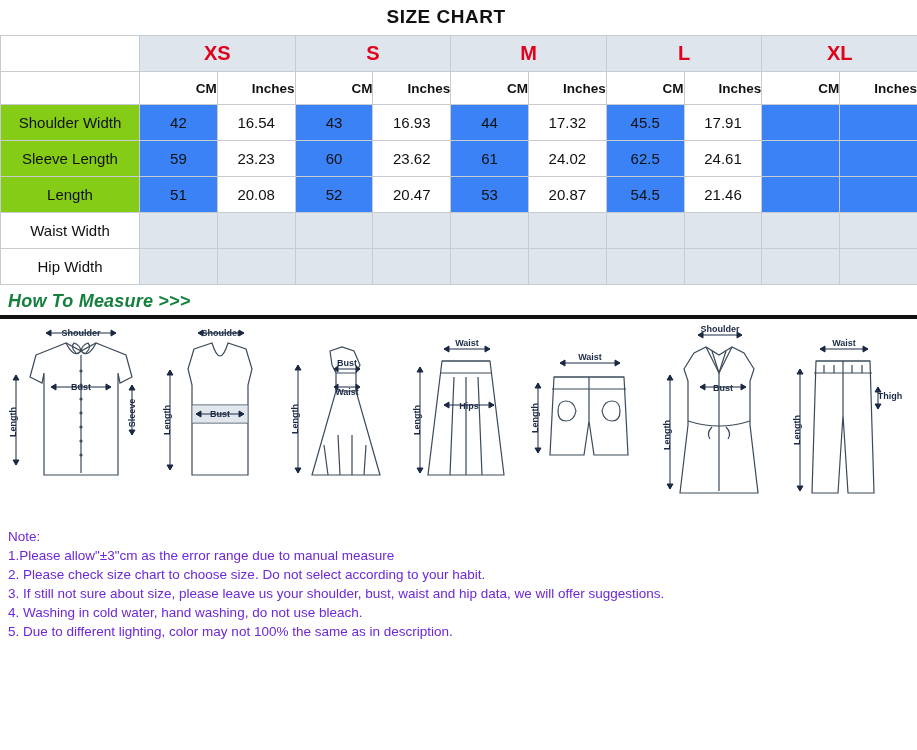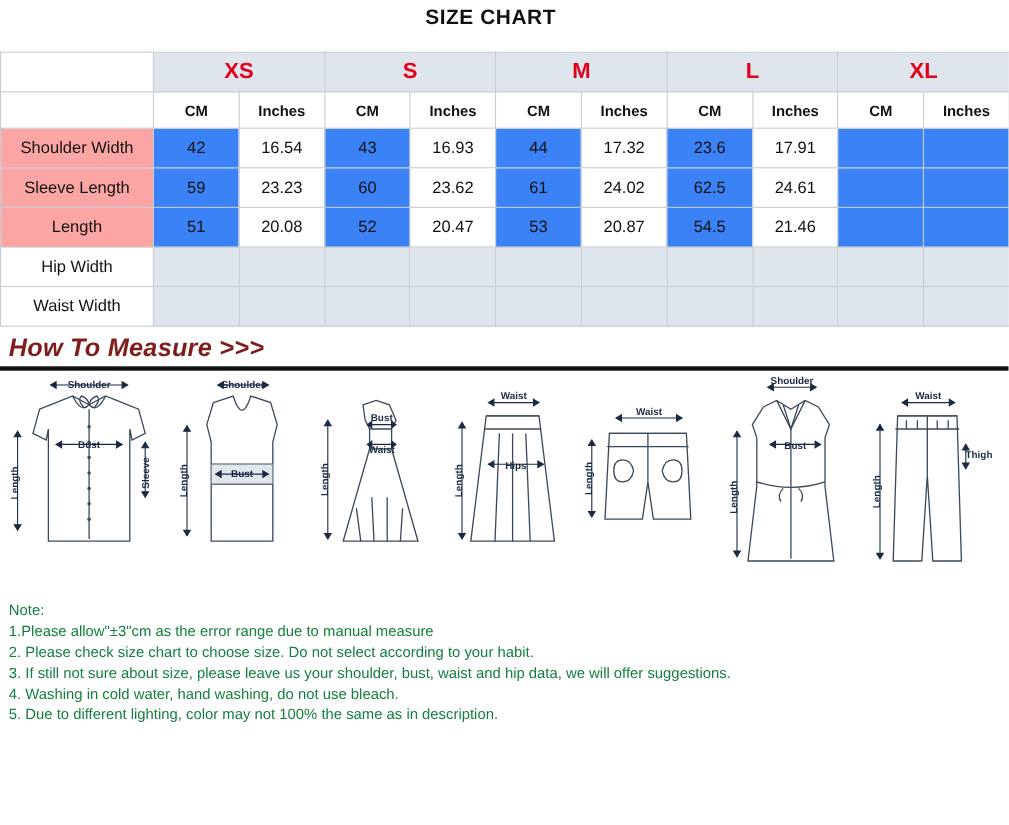--- a/index.html
+++ b/index.html
@@ -21,71 +21,71 @@
     letter-spacing: 0.5px;
     padding: 6px 0 7px 0;
     color: #111;
   }
 
   
   table.size-chart {
     border-collapse: collapse;
     width: 917px;
     table-layout: fixed;
-    margin-top: 12px;
   }
   table.size-chart td, table.size-chart th {
     border: 1px solid #c7ccd1;
     padding: 0;
     text-align: center;
     vertical-align: middle;
     font-size: 14px;
     font-weight: normal;
   }
   .col-label { width: 139px; }
   .col-val { width: 77.8px; }
 
   td.rowlabel {
     text-align: left;
     padding-left: 12px;
-    background: #fca5a5;
+    background: #84cc16;
     font-size: 14px;
     height: 36px;
   }
   tr.size-head td {
     height: 36px;
     background: #dfe5ec;
     color: #e2001a;
     font-size: 20px;
     font-weight: bold;
   }
   tr.size-head td.blank { background: #ffffff; }
   tr.unit-head td {
     height: 33px;
     font-size: 13.5px;
     font-weight: bold;
     color: #111;
     background: #ffffff;
+    text-align: right;
   }
   tr.unit-head td.blank { background: #ffffff; }
   td.cm { background: #3b82f6; }
   td.inch { background: #ffffff; }
   tr.data td { height: 36px; font-size: 15px; }
   tr.empty td.cm, tr.empty td.inch { }
   tr.empty td.cm { background: #dfe5ec; }
   tr.empty td.inch { background: #dfe5ec; }
   tr.empty td.rowlabel { background: #ffffff; }
 
   
   .howto-wrap { position: relative; margin-top: 6px; }
   .howto-title {
-    font-size: 23px;
+    font-size: 18px;
     font-weight: bold;
     font-style: italic;
-    color: #7f1d1d;
+    color: #15803d;
     padding-left: 8px;
     letter-spacing: 0.2px;
   }
   .howto-rule {
     height: 4px;
     background: #111;
     margin-top: 3px;
     width: 917px;
   }
   .figures {
@@ -95,21 +95,21 @@
     height: 200px;
     padding: 20px 6px 0 6px;
   }
   .fig { position: relative; }
 
   
   .notes {
     padding: 8px 0 0 8px;
     font-size: 13.5px;
     line-height: 19px;
-    color: #15803d;
+    color: #6d28d9;
   }
   .notes .line { white-space: nowrap; }
 </style>
 </head>
 <body>
 
 <div class="page">
 
   <div class="title">SIZE CHART</div>
 
@@ -151,21 +151,21 @@
       </tr>
 
       <tr class="data">
         <td class="rowlabel">Shoulder Width</td>
         <td class="cm">42</td>
         <td class="inch">16.54</td>
         <td class="cm">43</td>
         <td class="inch">16.93</td>
         <td class="cm">44</td>
         <td class="inch">17.32</td>
-        <td class="cm">23.6</td>
+        <td class="cm">45.5</td>
         <td class="inch">17.91</td>
         <td class="cm"></td>
         <td class="cm"></td>
       </tr>
 
 
       <tr class="data">
         <td class="rowlabel">Sleeve Length</td>
         <td class="cm">59</td>
         <td class="inch">23.23</td>
@@ -187,35 +187,35 @@
         <td class="inch">20.47</td>
         <td class="cm">53</td>
         <td class="inch">20.87</td>
         <td class="cm">54.5</td>
         <td class="inch">21.46</td>
         <td class="cm"></td>
         <td class="cm"></td>
       </tr>
 
       <tr class="data empty">
+        <td class="rowlabel">Waist Width</td>
+        <td class="cm"></td>
+        <td class="inch"></td>
+        <td class="cm"></td>
+        <td class="inch"></td>
+        <td class="cm"></td>
+        <td class="inch"></td>
+        <td class="cm"></td>
+        <td class="inch"></td>
+        <td class="cm"></td>
+        <td class="cm"></td>
+      </tr>
+
+      <tr class="data empty">
         <td class="rowlabel">Hip Width</td>
-        <td class="cm"></td>
-        <td class="inch"></td>
-        <td class="cm"></td>
-        <td class="inch"></td>
-        <td class="cm"></td>
-        <td class="inch"></td>
-        <td class="cm"></td>
-        <td class="inch"></td>
-        <td class="cm"></td>
-        <td class="cm"></td>
-      </tr>
-
-      <tr class="data empty">
-        <td class="rowlabel">Waist Width</td>
         <td class="cm"></td>
         <td class="inch"></td>
         <td class="cm"></td>
         <td class="inch"></td>
         <td class="cm"></td>
         <td class="inch"></td>
         <td class="cm"></td>
         <td class="inch"></td>
         <td class="cm"></td>
         <td class="cm"></td>

